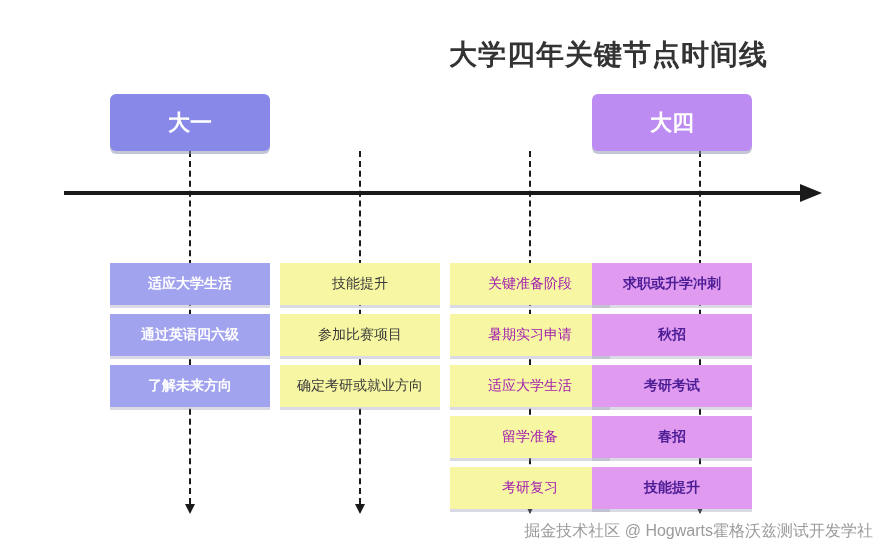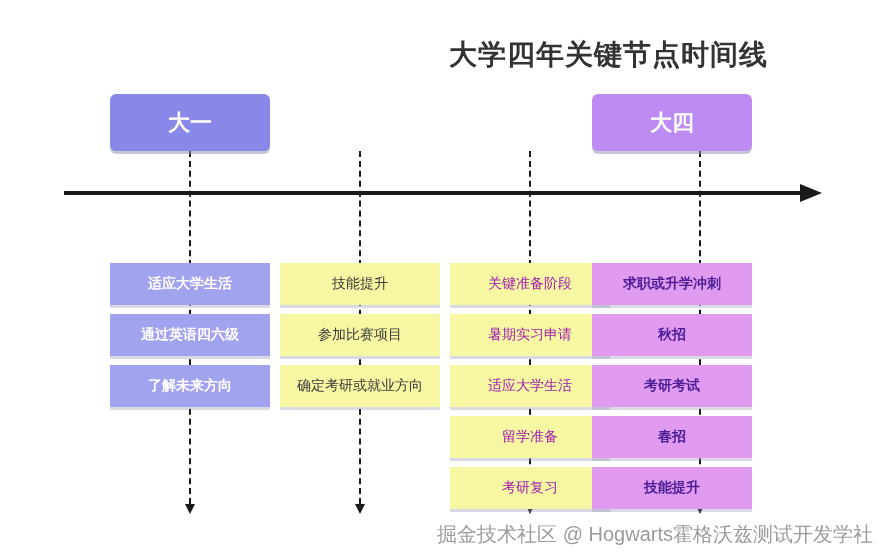--- a/index.html
+++ b/index.html
@@ -37,21 +37,21 @@
     display:flex;align-items:center;justify-content:center;font-size:14px;z-index:2;
     box-shadow:0 3px 0 rgba(150,150,180,.35);}
   .card.y1{background:var(--year1-card,#a2a3ee);color:#fff;font-weight:bold;}
   .card.y2{background:var(--year2-card,#f7f7a3);color:#3a3a3a;}
   .card.y3{background:var(--year3-card,#f7f7a3);color:#a21caf;}
   .card.y4{background:var(--year4-card,#e09bf0);color:#4c1d95;font-weight:bold;}
 
   .c1{left:110px;} .c2{left:280px;} .c3{left:450px;} .c4{left:592px;}
   .r1{top:263px;} .r2{top:314px;} .r3{top:365px;text-align:right;} .r4{top:416px;} .r5{top:467px;}
 
-  .footer{position:absolute;right:17px;top:521px;font-size:20px;color:var(--footer-text,#9b9b9b);}
+  .footer{position:absolute;right:17px;top:521px;font-size:16px;color:var(--footer-text,#9b9b9b);}
 </style>
 </head>
 <body>
 
 <div class="canvas">
 
   <div class="title">大学四年关键节点时间线</div>
 
   <div class="dash" style="left:189px"></div>
   <div class="dash" style="left:359px"></div>

